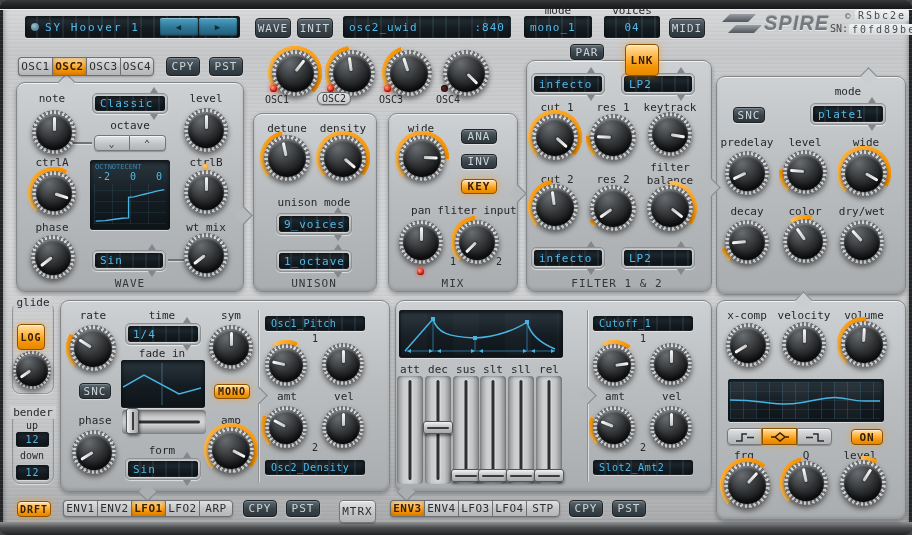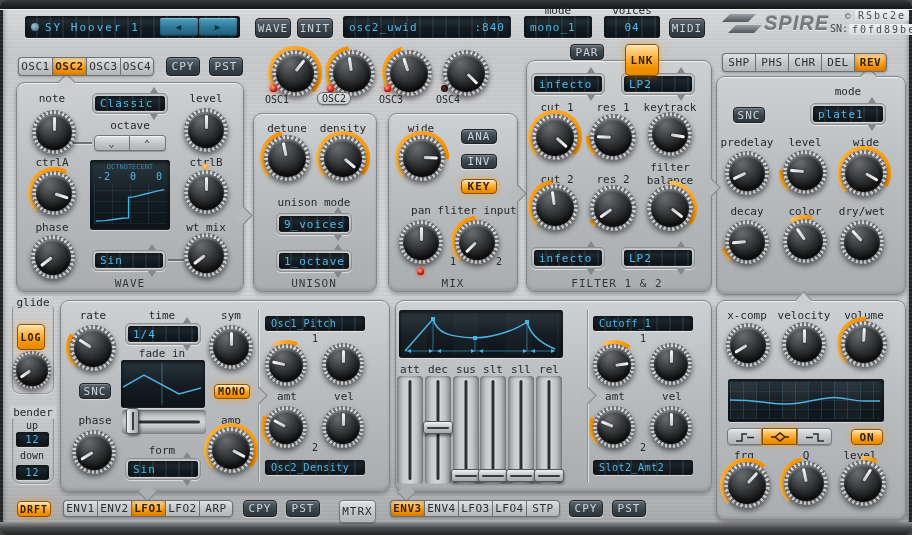--- a/index.html
+++ b/index.html
@@ -71,21 +71,21 @@
 .vh::after{content:"";position:absolute;left:3px;right:3px;top:50%;height:2px;transform:translateY(-50%);background:#393b3d;border-radius:1px}
 .hs{position:absolute;border-radius:4px;z-index:3;
  background:linear-gradient(180deg,#8e9092,#c9cbcd 30%,#d3d5d7 50%,#c2c4c6 70%,#85878a);box-shadow:inset 0 1px 3px rgba(0,0,0,.35)}
 .hs::before{content:"";position:absolute;top:50%;left:6px;right:6px;height:3px;transform:translateY(-50%);background:#2d2f31;border-radius:2px;box-shadow:0 1px 0 rgba(255,255,255,.35)}
 .hh{position:absolute;top:-2px;width:13px;height:26px;background:linear-gradient(90deg,#f0f1f2,#c5c7c9 45%,#a5a7a9);border:1px solid #54575a;border-radius:3px;box-shadow:1px 2px 3px rgba(0,0,0,.5);z-index:4}
 .hh::after{content:"";position:absolute;top:3px;bottom:3px;left:50%;width:2px;transform:translateX(-50%);background:#393b3d}
 .hline{position:absolute;height:2px;background:#717477;box-shadow:0 1px 0 rgba(255,255,255,.5);z-index:2}
 .vline{position:absolute;width:1px;background:#8d9093;box-shadow:1px 0 0 rgba(255,255,255,.55);z-index:2}
 .pb{position:absolute;top:2px;height:18px;width:38px;border-radius:2px;display:flex;align-items:center;justify-content:center;font-size:9px;color:#0e2c3a;
  background:linear-gradient(#4fa3c4,#2d7494 55%,#235e79);box-shadow:inset 0 1px 0 rgba(255,255,255,.35),inset 0 -1px 2px rgba(0,0,0,.45)}
-.wr-head{display:flex;justify-content:center;font-size:7px;letter-spacing:0;color:#3a86ac;width:100%;padding:0 1px}
+.wr-head{display:flex;justify-content:flex-start;font-size:7px;letter-spacing:0;color:#3a86ac;width:100%;padding:0 1px}
 .wr-vals{display:flex;justify-content:space-between;font-size:10px;width:100%;padding:0 3px}
 .brand-text{font-family:"Liberation Sans",sans-serif;font-weight:bold;font-style:italic;font-size:20px;color:#73797e;letter-spacing:1px;
  text-shadow:0 1px 1px rgba(255,255,255,.6),0 -1px 1px rgba(0,0,0,.25)}
 .sn{position:absolute;background:linear-gradient(#f0f2f3,#d7dadc);border-radius:2px;color:#474c50;font-size:10px;letter-spacing:2px;padding:0 3px;z-index:3}
 .shape-ic{color:#2b2d2f}
 .bo .shape-ic{color:#3a2000}
 svg{display:block}
 </style>
 </head>
 <body>
@@ -402,27 +402,20 @@
     </div>
 <div class="dd" style="left:621px;top:247px;width:74px;height:22px">
       <i class="ar up"></i>
       <i class="ar dn"></i>
   <div class="lcd seg">
         <span>LP2</span>
       </div>
     </div>
 <span class="cap" style="left:617px;top:277px">FILTER 1 &amp; 2</span>
 
-<div class="tabs" style="left:722px;top:53px">
-  <span class="t" style="width:33px;height:19px">SHP</span>
-  <span class="t" style="width:33px;height:19px">PHS</span>
-  <span class="t" style="width:33px;height:19px">CHR</span>
-  <span class="t" style="width:33px;height:19px">DEL</span>
-  <span class="t on" style="width:33px;height:19px">REV</span>
-</div>
 <div class="panel" style="left:716px;top:76px;width:190px;height:219px"></div>
 <div class="nup" style="left:862px;top:70px"></div>
 <span class="lb" style="left:848px;top:85px">mode</span>
 <div class="bd" style="left:733px;top:107px;width:32px;height:16px">SNC</div>
 <div class="dd" style="left:810px;top:103px;width:76px;height:22px">
       <i class="ar up"></i>
       <i class="ar dn"></i>
   <div class="lcd seg">
         <span>plate1</span>
       </div>

